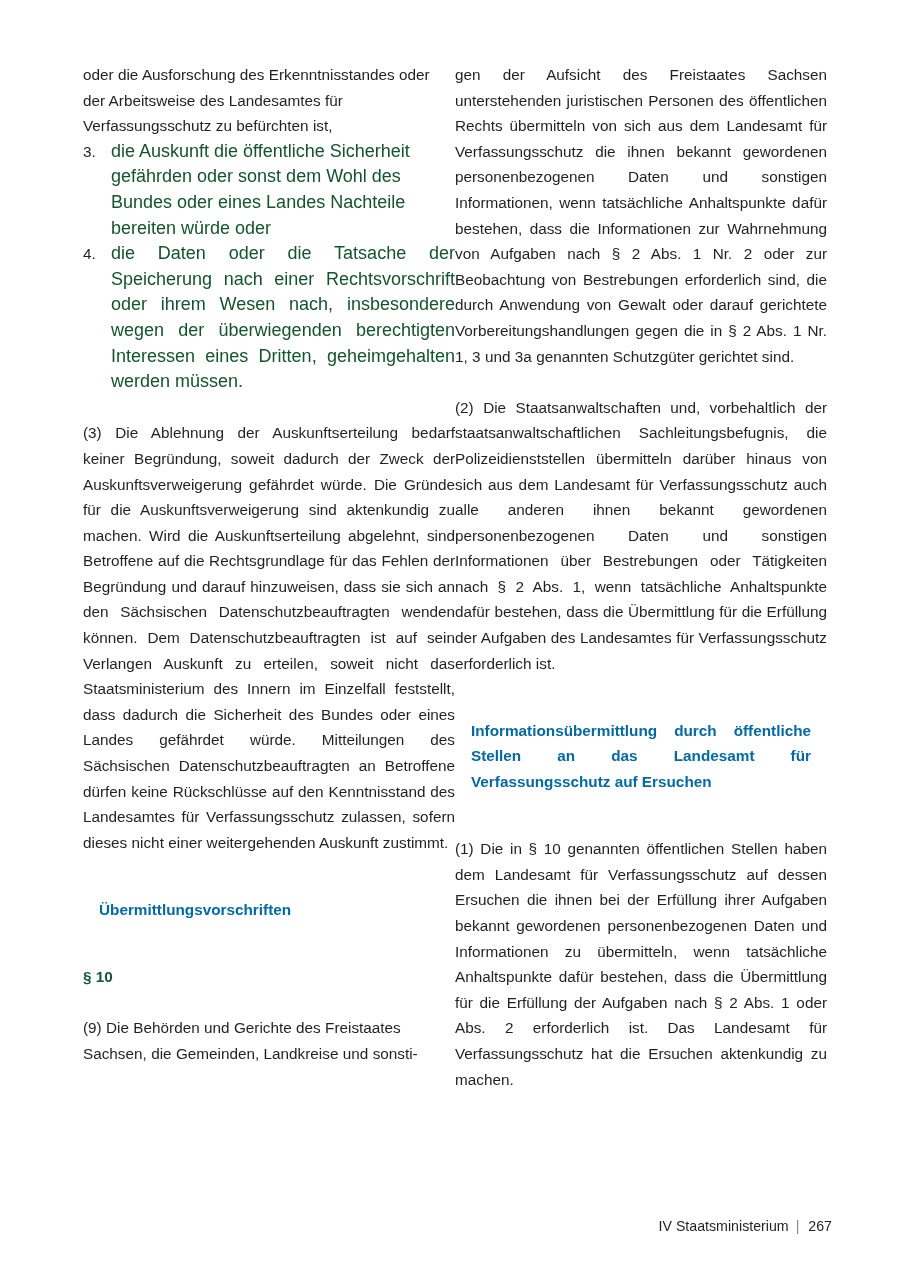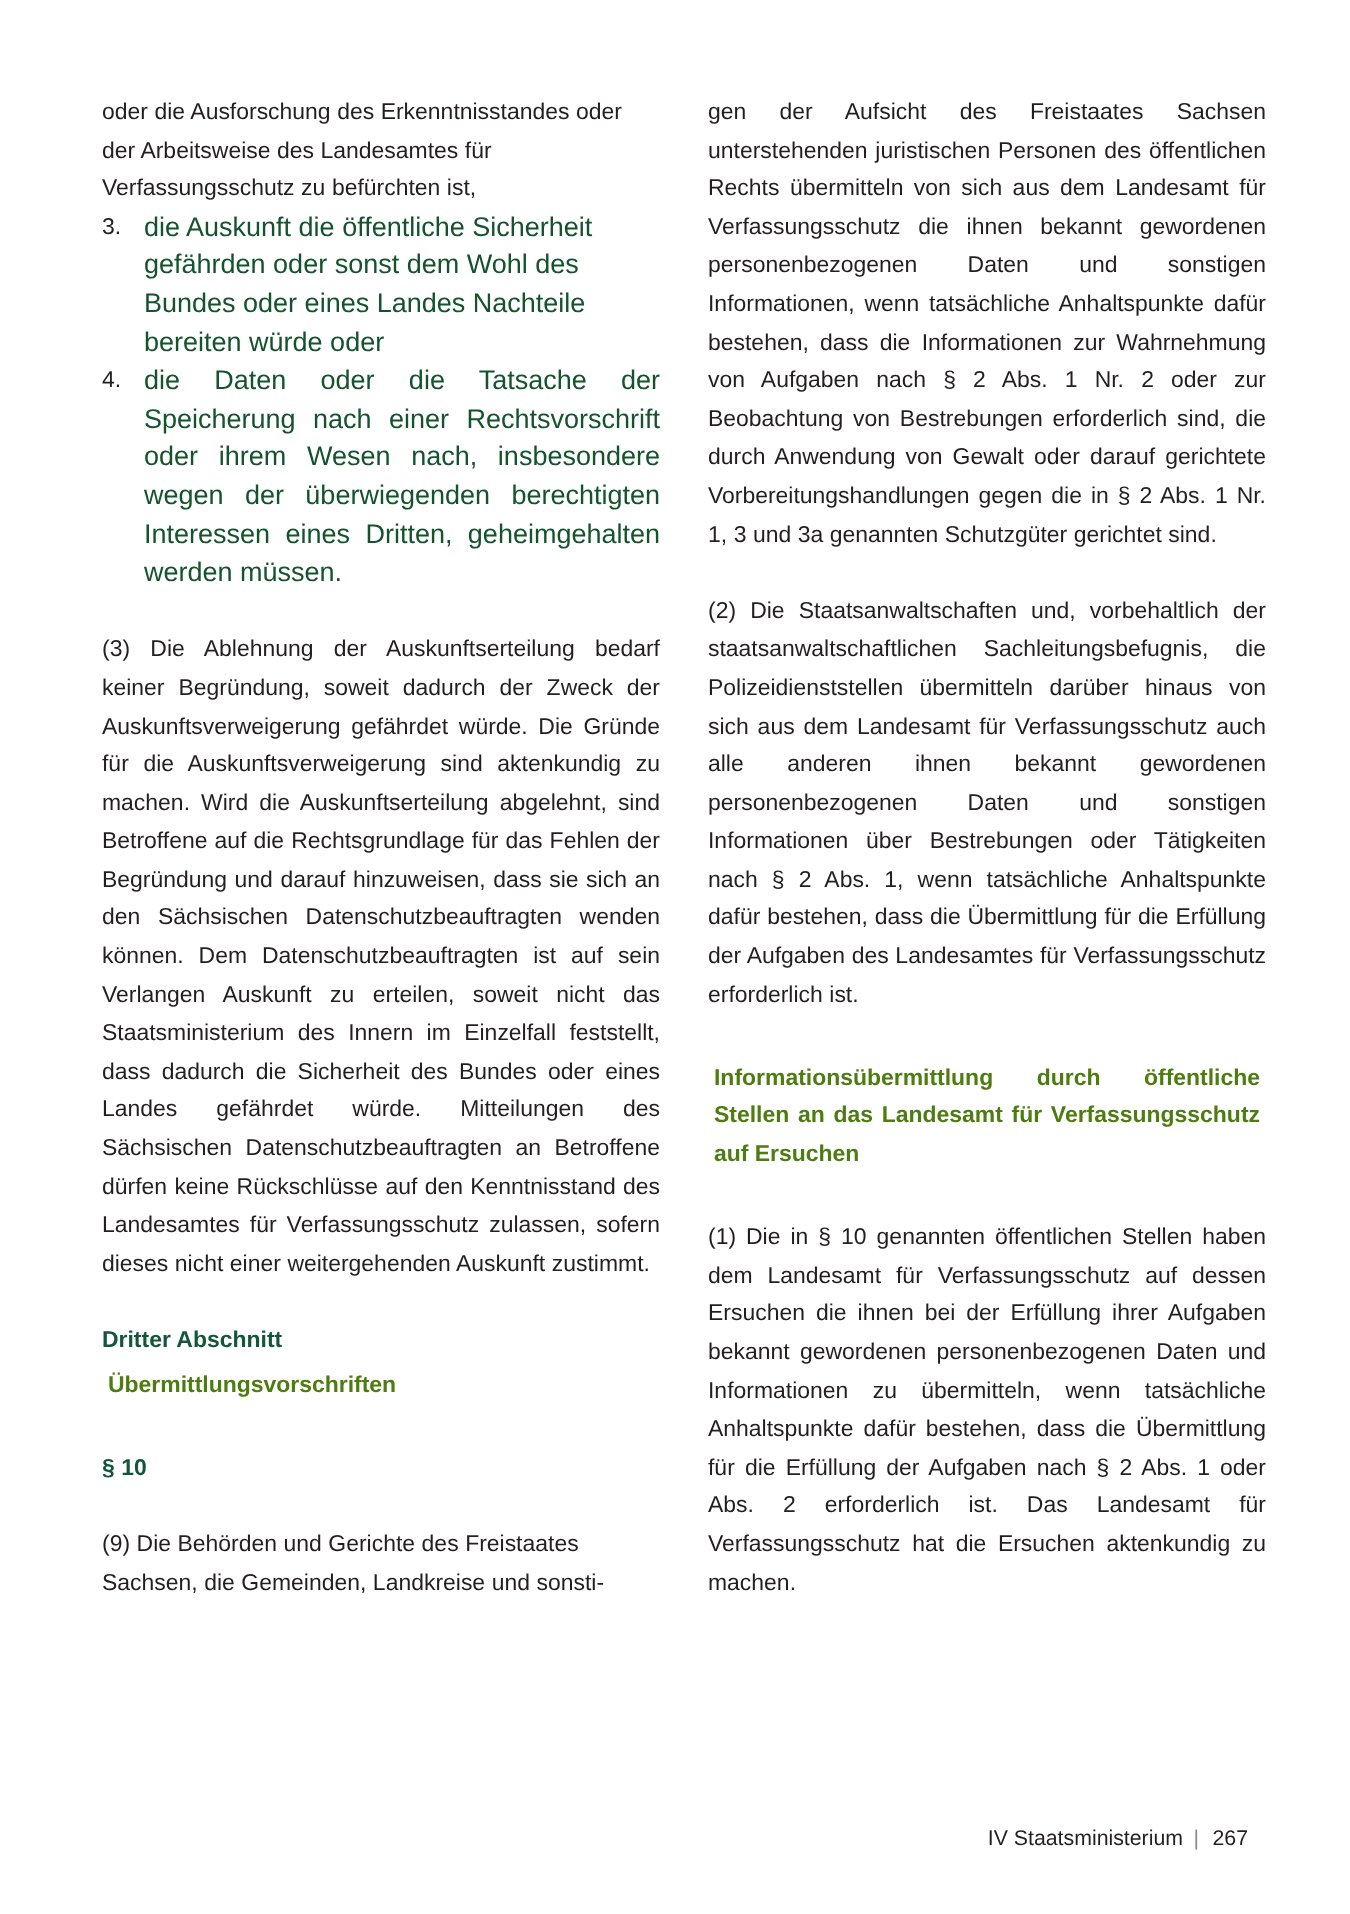--- a/index.html
+++ b/index.html
@@ -14,25 +14,24 @@
     height: 1276px;
     background: #ffffff;
     font-family: "Liberation Sans", "DejaVu Sans", sans-serif;
     color: #231f20;
     overflow: hidden;
     box-sizing: border-box;
   }
   .columns {
     position: absolute;
     top: 62px;
-    left: 68px;
+    left: 83px;
     width: 776px;
     display: flex;
     flex-direction: row;
-    gap: 32px;
   }
   .col {
     width: 372px;
     box-sizing: border-box;
   }
   .body-text {
     font-size: 15.3px;
     line-height: 25.6px;
     text-align: justify;
     text-justify: inter-word;
@@ -80,22 +79,22 @@
     font-size: 15.3px;
     line-height: 25.6px;
     font-weight: bold;
     color: #14563a;
     margin: 0;
   }
   .sec-title {
     font-size: 15.3px;
     line-height: 25.6px;
     font-weight: bold;
-    color: #4d7c0f;
-    margin: 4px;
+    color: #0369a1;
+    margin: 16px;
     text-align: justify;
   }
   .sec-title.no-just {
     text-align: left;
   }
   .footer {
     position: absolute;
     left: 68px;
     right: 68px;
     bottom: 40px;
@@ -137,21 +136,20 @@
         </div>
 
       </div>
 
       <div class="para-gap"></div>
 
       <p class="body-text">(3) Die Ablehnung der Auskunftserteilung bedarf keiner Begründung, soweit dadurch der Zweck der Auskunftsverweigerung gefährdet würde. Die Gründe für die Auskunftsverweigerung sind aktenkundig zu machen. Wird die Auskunftserteilung abgelehnt, sind Betroffene auf die Rechtsgrundlage für das Fehlen der Begründung und darauf hinzuweisen, dass sie sich an den Sächsischen Datenschutzbeauftragten wenden können. Dem Datenschutzbeauftragten ist auf sein Verlangen Auskunft zu erteilen, soweit nicht das Staatsministerium des Innern im Einzelfall feststellt, dass dadurch die Sicherheit des Bundes oder eines Landes gefährdet würde. Mitteilungen des Sächsischen Datenschutzbeauftragten an Betroffene dürfen keine Rückschlüsse auf den Kenntnisstand des Landesamtes für Verfassungsschutz zulassen, sofern dieses nicht einer weitergehenden Auskunft zustimmt.</p>
 
       <div class="para-gap"></div>
 
-      <p class="sec-label">Dritter Abschnitt</p>
       <p class="sec-title no-just">Übermittlungsvorschriften</p>
 
       <div class="para-gap"></div>
 
       <p class="sec-label">§ 10</p>
 
       <div class="para-gap"></div>
 
       <p class="body-text left-align">(9) Die Behörden und Gerichte des Freistaates Sachsen, die Gemeinden, Landkreise und sonsti-</p>
 

